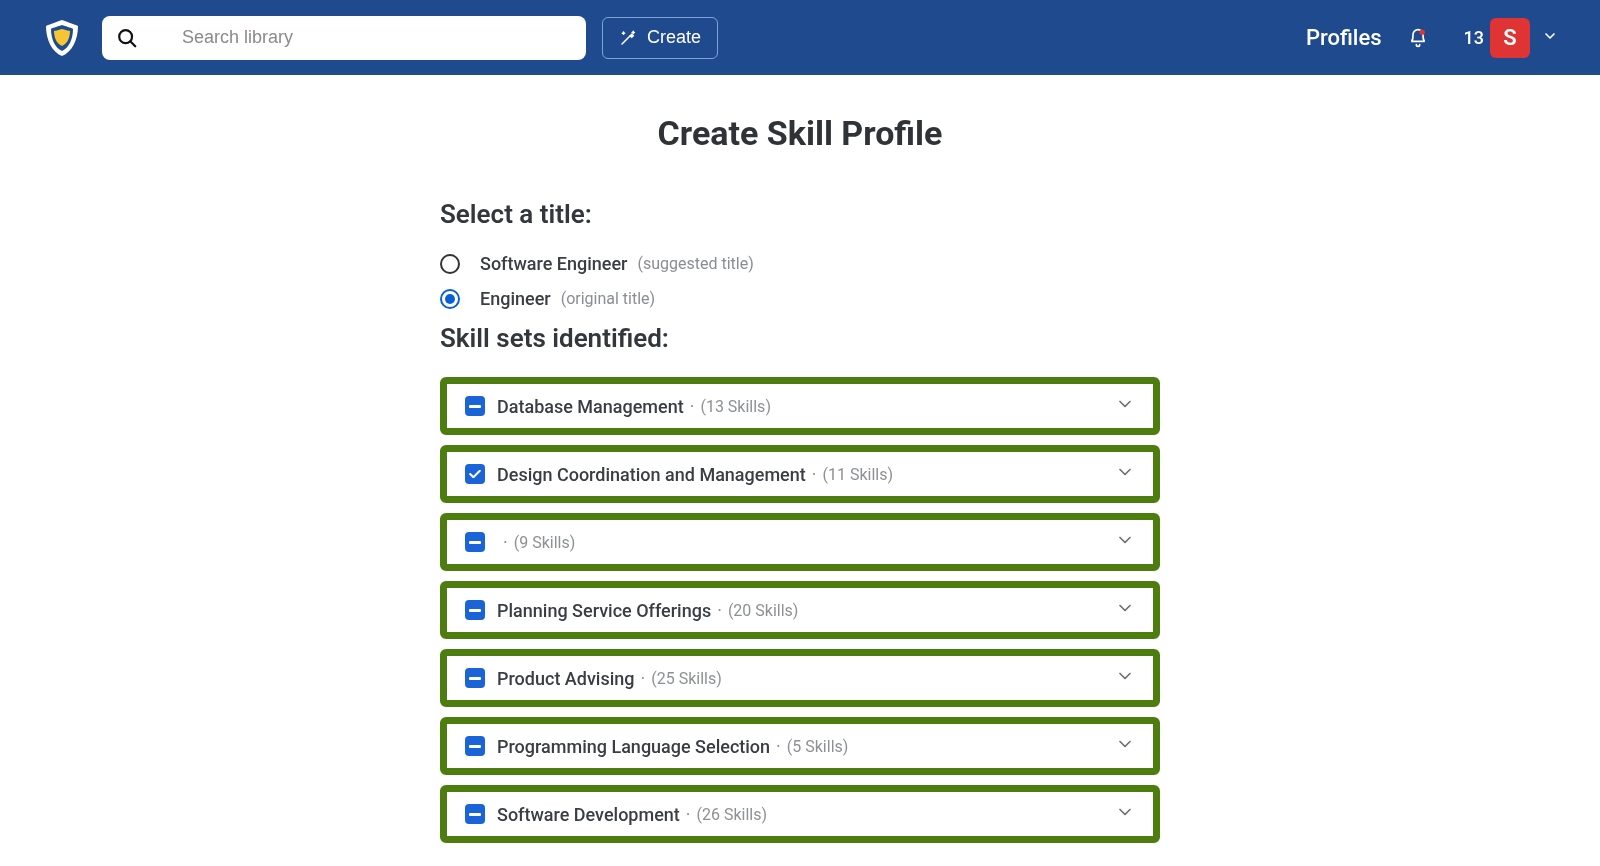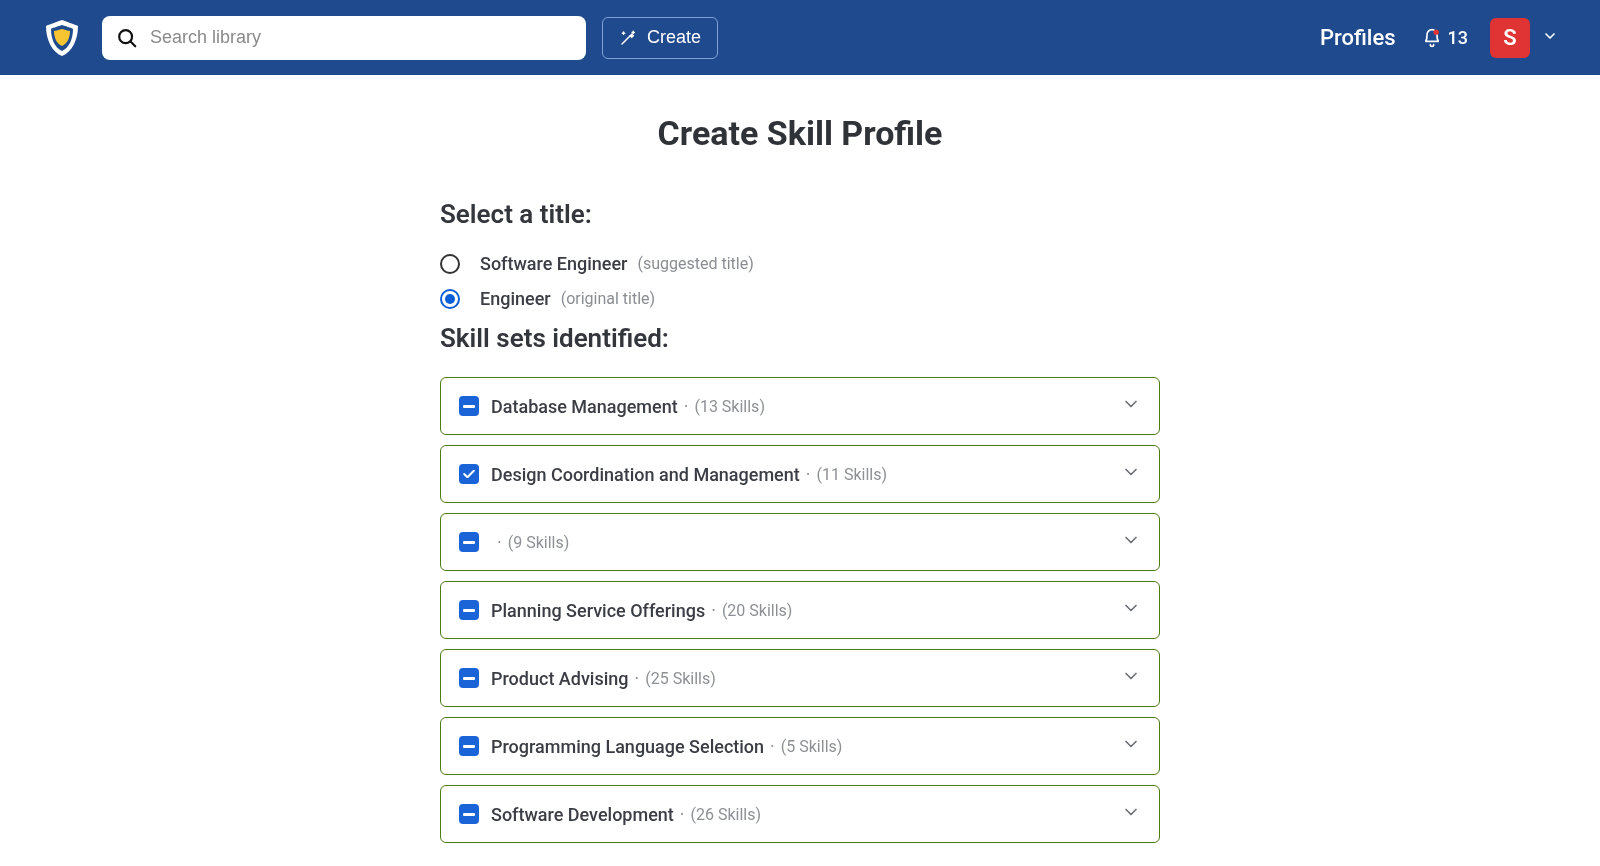--- a/index.html
+++ b/index.html
@@ -36,20 +36,21 @@
     margin-right: 16px;
   }
   .search-wrap svg { flex-shrink: 0; margin-right: 12px; }
   .search-wrap input {
     border: none;
     outline: none;
     font-size: 18px;
     color: #b91c1c;
     background: transparent;
     width: 100%;
+    margin-left: 32px;
   }
   .search-wrap input::placeholder { color: #8a8a8a; }
 
   .create-btn {
     height: 42px;
     border: 1.5px solid #7fa3d6;
     border-radius: 6px;
     background: transparent;
     color: #fff;
     font-size: 18px;
@@ -70,22 +71,23 @@
     font-weight: 500;
     margin-right: 26px;
     cursor: pointer;
   }
 
   .bell-wrap {
     display: flex;
     align-items: center;
     color: #fff;
     font-size: 18px;
-    margin-right: 22px;
-    cursor: pointer;
+    margin-right: 6px;
+    cursor: pointer;
+    gap: 30px;
   }
   .bell-wrap .count { margin-left: 6px; font-weight: 500; }
 
   .avatar {
     width: 40px;
     height: 40px;
     background: #e03333;
     border-radius: 6px;
     display: flex;
     align-items: center;
@@ -160,21 +162,21 @@
 
   .skillsets-label {
     font-size: 26px;
     font-weight: 600;
     color: #33373c;
     margin-top: 14px;
     margin-bottom: 24px;
   }
 
   .skill-row {
-    border: 1px solid #4d7c0f;
+    border: 7px solid #4d7c0f;
     border-radius: 6px;
     height: 58px;
     display: flex;
     align-items: center;
     padding: 0 18px;
     margin-bottom: 10px;
     cursor: pointer;
   }
 
   .chk {

